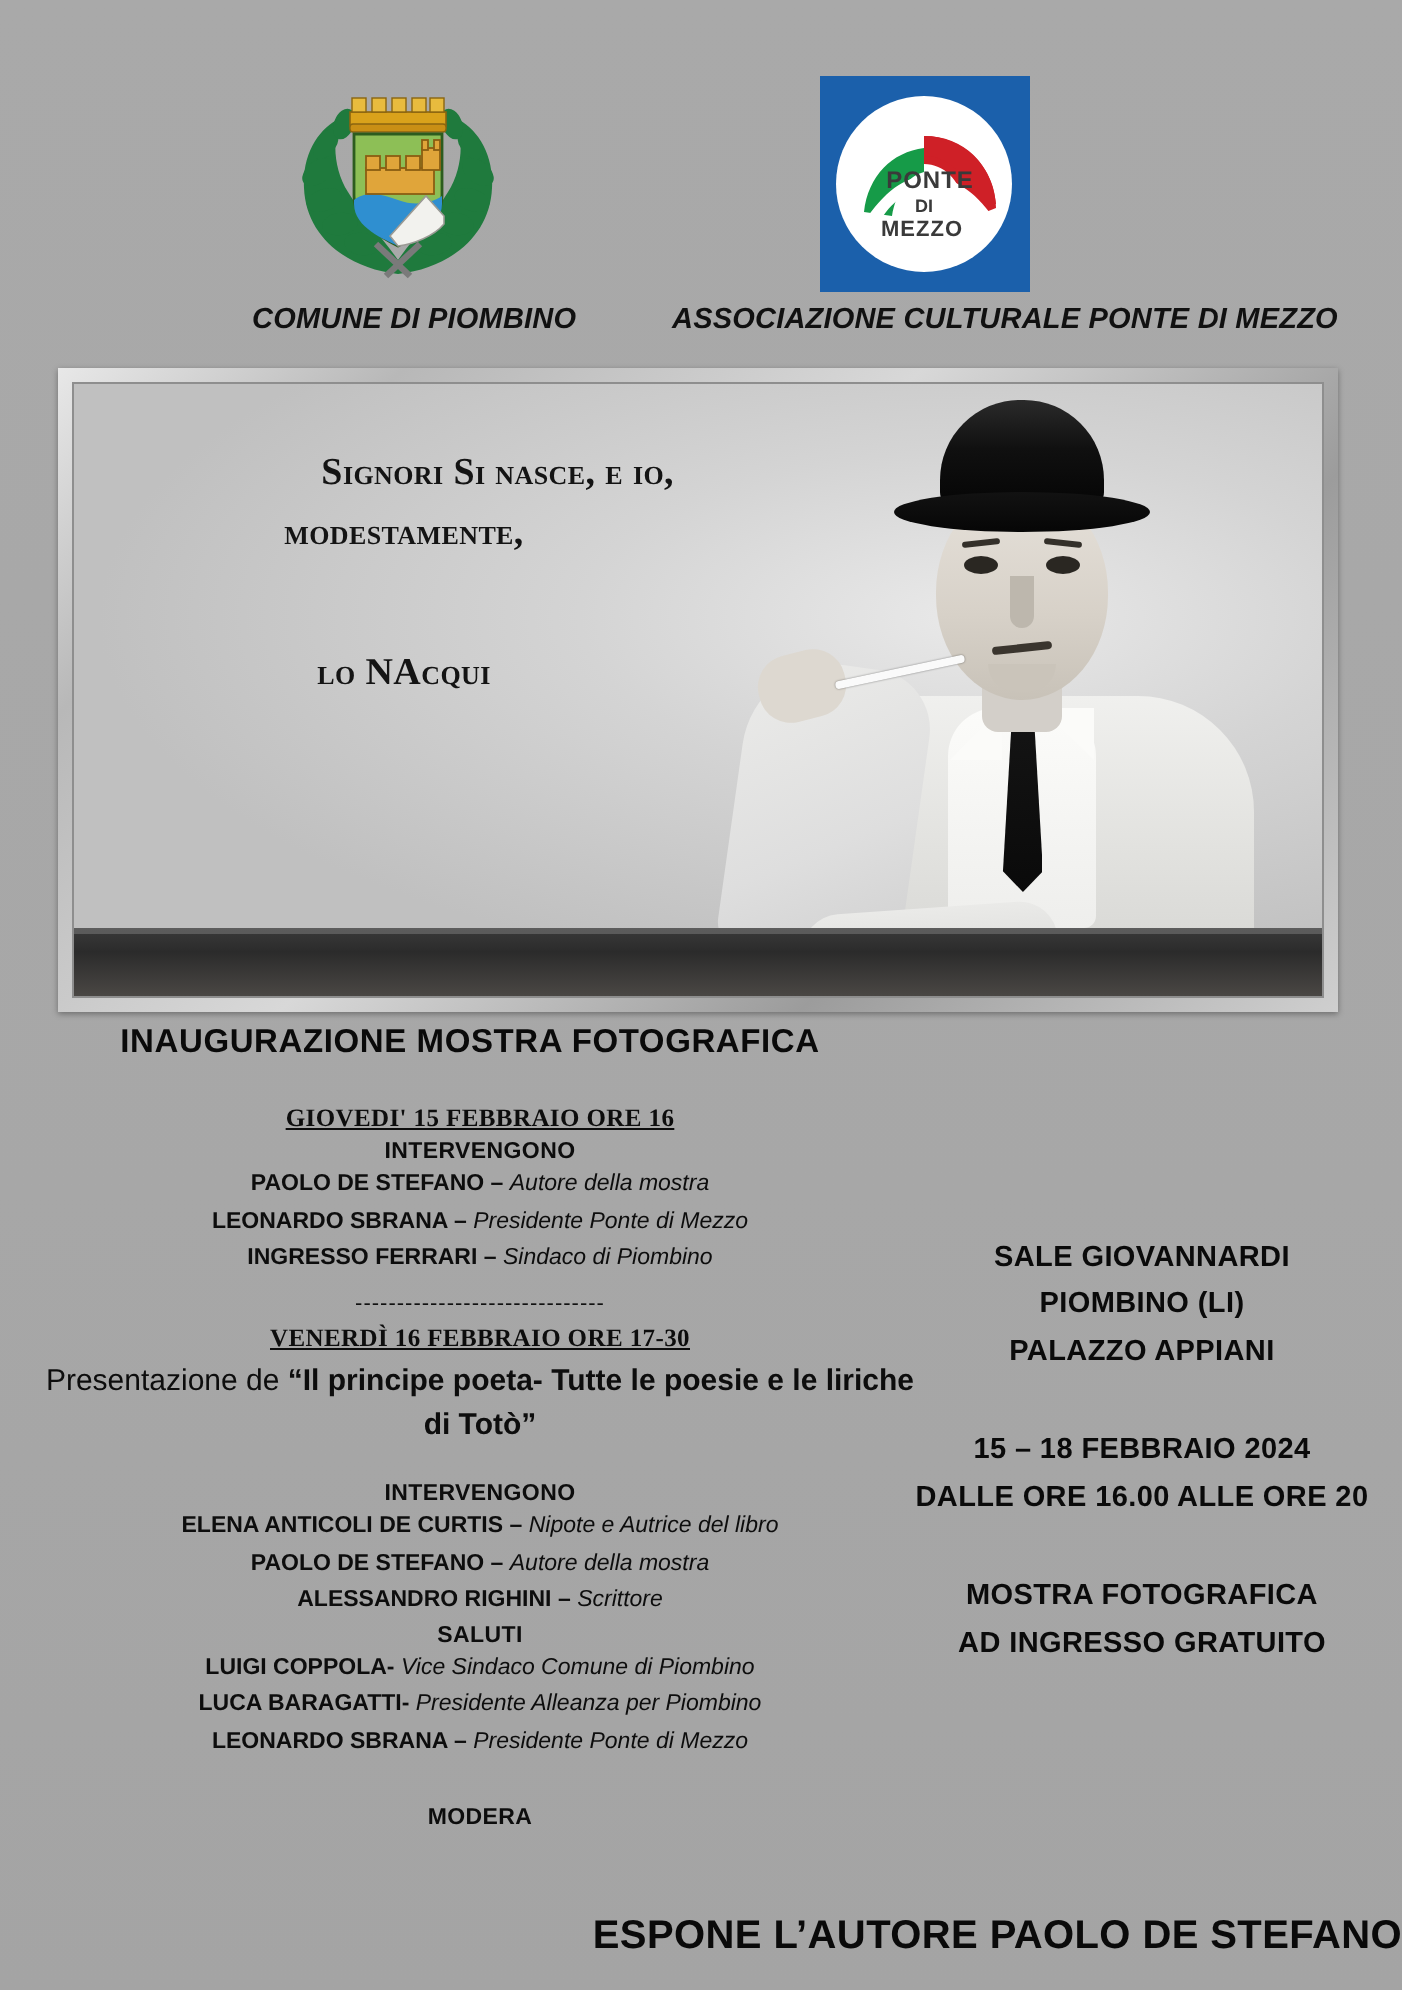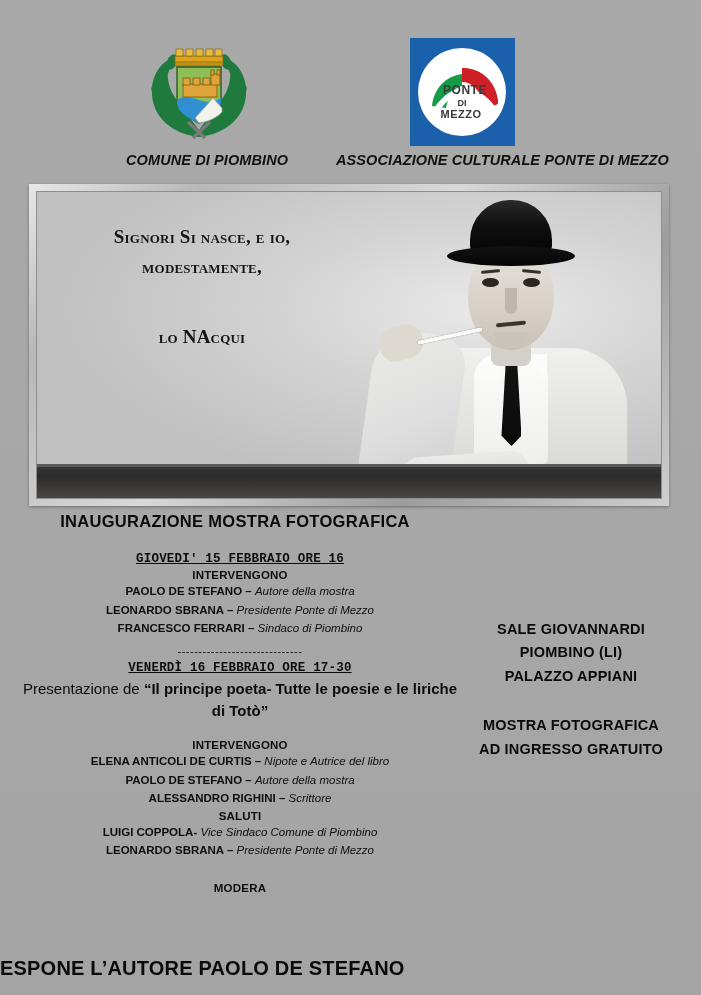--- a/index.html
+++ b/index.html
@@ -198,21 +198,21 @@
     width: 270px;
     font-family: "Liberation Serif", "DejaVu Serif", serif;
     font-weight: 700;
     font-size: 19px;
     line-height: 1.58;
     color: #141414;
     font-variant: small-caps;
     text-align: center;
     letter-spacing: 0.2px;
   }
-  .photo-quote .l1 { display:block; }
+  .photo-quote .l1 { display:block;text-align:right; }
   .photo-quote .l2 { display:block; }
   .photo-quote .l3 { display:block;margin-top:40px; }
 
   
   .main-heading {
     position: absolute;
     left: 0; top: 512px;
     width: 470px;
     text-align: center;
     font-size: 16.5px;
@@ -224,21 +224,21 @@
   .left-col {
     position: absolute;
     left: 20px; top: 552px;
     width: 440px;
     text-align: center;
   }
   .evt-date {
     font-size: 12.5px;
     font-weight: bold;
     text-decoration: underline;
-    font-family: Liberation Mono, monospace;
+    font-family: Liberation Serif, serif;
     letter-spacing: 0.2px;
     margin-bottom: 3px;
   }
   .evt-role-head {
     font-size: 11.5px;
     font-weight: bold;
     letter-spacing: 0.2px;
     margin: 2px 0 1px;
   }
   .person {
@@ -279,21 +279,21 @@
     color: #0a0a0a;
   }
   .right-col .blk { margin-bottom: 26px; }
   .right-col .blk:last-child { margin-bottom: 0; }
 
   
   .footer {
     position: absolute;
     left: 0; top: 957px;
     width: 701px;
-    text-align: left;
+    text-align: right;
     font-size: 20px;
     font-weight: bold;
     letter-spacing: 0.2px;
     color: #0a0a0a;
   }
 </style>
 </head>
 <body>
 
 <div class="poster">
@@ -428,21 +428,21 @@
     <div class="evt-date">GIOVEDI' 15 FEBBRAIO ORE 16</div>
     <div class="evt-role-head">INTERVENGONO</div>
 
     <div class="person">
       <span>PAOLO DE STEFANO</span><span> – </span><span class="role">Autore della mostra</span>
     </div>
     <div class="person">
       <span>LEONARDO SBRANA</span><span> – </span><span class="role">Presidente Ponte di Mezzo</span>
     </div>
     <div class="person">
-      <span>FRANCESCO FERRARI</span><span> – </span><span class="role">Sindaco di Piombino</span>
+      <span>INGRESSO FERRARI</span><span> – </span><span class="role">Sindaco di Piombino</span>
     </div>
 
     <div class="sep-dashes">------------------------------</div>
 
     <div class="evt-date">VENERDÌ 16 FEBBRAIO ORE 17-30</div>
 
     <div class="book-title">
       <span>Presentazione de </span><b>“Il principe poeta- Tutte le poesie e le liriche di Totò”</b>
     </div>
 
@@ -457,37 +457,44 @@
       <span>PAOLO DE STEFANO</span><span> – </span><span class="role">Autore della mostra</span>
     </div>
     <div class="person">
       <span>ALESSANDRO RIGHINI</span><span> – </span><span class="role">Scrittore</span>
     </div>
 
     <div class="evt-role-head">SALUTI</div>
 
     <div class="person">
       <span>LUIGI COPPOLA</span><span>- </span><span class="role">Vice Sindaco Comune di Piombino</span>
+    </div>
+    <div class="person">
+      <span>LUCA BARAGATTI</span><span>- </span><span class="role">Presidente Alleanza per Piombino</span>
     </div>
     <div class="person">
       <span>LEONARDO SBRANA</span><span> – </span><span class="role">Presidente Ponte di Mezzo</span>
     </div>
 
     <div class="spacer-md"></div>
 
     <div class="evt-role-head">MODERA</div>
   </div>
 
   <div class="right-col">
     <div class="blk">
       <div>SALE GIOVANNARDI</div>
       <div>PIOMBINO (LI)</div>
       <div>PALAZZO APPIANI</div>
     </div>
     <div class="blk">
+      <div>15 – 18 FEBBRAIO 2024</div>
+      <div>DALLE ORE 16.00 ALLE ORE 20</div>
+    </div>
+    <div class="blk">
       <div>MOSTRA FOTOGRAFICA</div>
       <div>AD INGRESSO GRATUITO</div>
     </div>
   </div>
 
   <div class="footer">ESPONE L’AUTORE PAOLO DE STEFANO</div>
 
 </div>
 
 </body></html>

